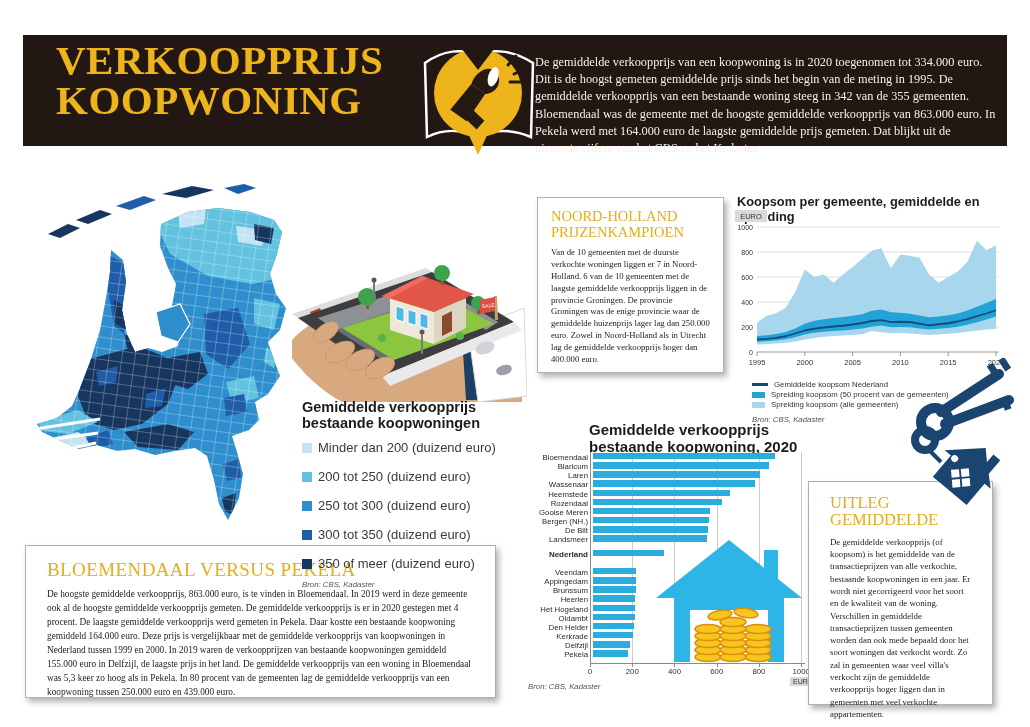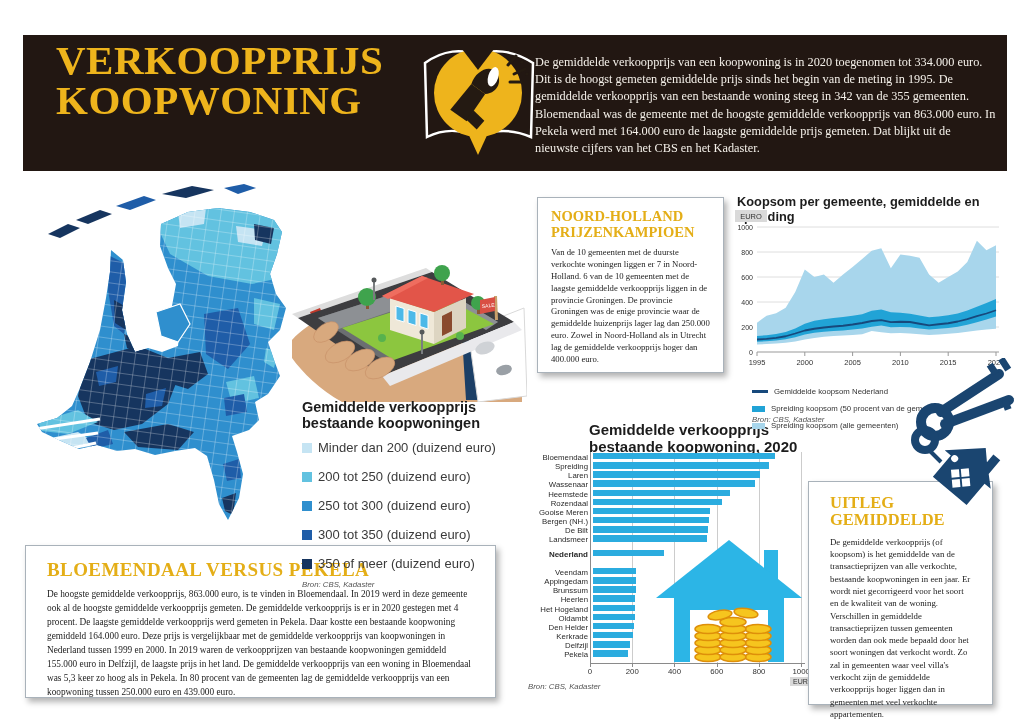--- a/index.html
+++ b/index.html
@@ -1,31 +1,31 @@
 <!DOCTYPE html>
 <html><head>
 <meta charset="utf-8">
 <style>
   html,body{margin:0;padding:0;background:#fff}
   .page{position:relative;width:1030px;height:727px;background:#fff;overflow:hidden;
         font-family:"Liberation Sans",sans-serif;color:#1c1c1c}
 
   
-  .header{position:absolute;left:23px;top:35px;width:984px;height:136px;background:#221712}
+  .header{position:absolute;left:23px;top:35px;width:984px;height:111px;background:#221712}
   .header-title{position:absolute;left:33px;top:6px;width:370px;
     font-family:"Liberation Serif",serif;font-weight:700;font-size:41px;line-height:.97;
     color:#eeb41c;letter-spacing:.5px}
   .header-icon{position:absolute;left:390px;top:2px}
   .header-intro{position:absolute;left:512px;top:19px;width:462px;
     font-family:"Liberation Serif",serif;font-size:12.3px;line-height:1.4;color:#f5f1ea}
 
   
   .infobox{position:absolute;background:#fff;border:1px solid #a9b2ba;
     box-shadow:3px 4px 6px rgba(0,0,0,.3);box-sizing:border-box}
-  .infobox h2{font-family:"Liberation Serif",serif;color:#e4ae17;font-weight:700;margin:0}
+  .infobox h2{font-family:"Liberation Serif",serif;color:#e4ae17;font-weight:400;margin:0}
   .infobox p{font-family:"Liberation Serif",serif;color:#1c1c1c;margin:7px 0 0}
   #nh-box{left:537px;top:197px;width:187px;height:176px;padding:11px 13px}
   #nh-box h2{font-size:14.5px;line-height:1.08}
   #nh-box p{font-size:8.7px;line-height:1.36}
   #uitleg-box{left:808px;top:481px;width:185px;height:224px;padding:12px 21px;z-index:4}
   #uitleg-box h2{font-size:16.5px;line-height:1.05}
   #uitleg-box p{font-size:8.8px;line-height:1.4}
   #bloem-box{left:25px;top:545px;width:471px;height:153px;padding:13px 21px}
   #bloem-box h2{font-size:19px;letter-spacing:.4px}
   #bloem-box p{font-size:9.3px;line-height:1.5}
@@ -39,21 +39,21 @@
   .ml-row:first-of-type{margin-top:9px}
   .ml-swatch{width:10px;height:10px;margin-right:6px;flex:none}
   .ml-label{font-size:13px;color:#3a3a3a}
   .source{font-style:italic;font-size:7.8px;color:#555}
   #map-legend .source{margin-top:9px}
 
   
   #spread-title{position:absolute;left:737px;top:194px;font-size:12.8px;font-weight:700}
   #spread-svg{position:absolute;left:733px;top:210px}
   #spread-legend{position:absolute;left:752px;top:379px;z-index:3}
-  .sl-row{display:flex;align-items:center;margin-top:8px}
+  .sl-row{display:flex;align-items:center;margin-top:1px}
   .sl-swatch{margin-right:6px;flex:none}
   .sl-label{font-size:7.8px;color:#333}
   #spread-source{position:absolute;left:752px;top:415px}
   #keys-icon{position:absolute;left:885px;top:358px;z-index:7}
 
   
   #bar-title{position:absolute;left:589px;top:421px;width:215px;font-size:15px;
     font-weight:700;line-height:1.15}
   #barchart{position:absolute;left:504px;top:450px;width:320px;height:252px;z-index:1}
   #bar-grid{position:absolute;left:86px;top:2px;width:214px;height:211px}
@@ -332,21 +332,21 @@
         <div class="vline" style="left: 126.72px;"></div>
         <div class="vline" style="left: 168.96px;"></div>
         <div class="vline" style="left: 211.2px;"></div>
       </div>
     <div class="bar-group" id="bg0">
         <div class="bar-row">
           <div class="bar-label">Bloemendaal</div>
           <div class="bar" style="width: 182.266px; background: rgb(43, 172, 223);"></div>
         </div>
         <div class="bar-row">
-          <div class="bar-label">Spreiding</div>
+          <div class="bar-label">Blaricum</div>
           <div class="bar" style="width: 175.93px; background: rgb(43, 172, 223);"></div>
         </div>
         <div class="bar-row">
           <div class="bar-label">Laren</div>
           <div class="bar" style="width: 166.848px; background: rgb(43, 172, 223);"></div>
         </div>
         <div class="bar-row">
           <div class="bar-label">Wassenaar</div>
           <div class="bar" style="width: 161.568px; background: rgb(43, 172, 223);"></div>
         </div>

